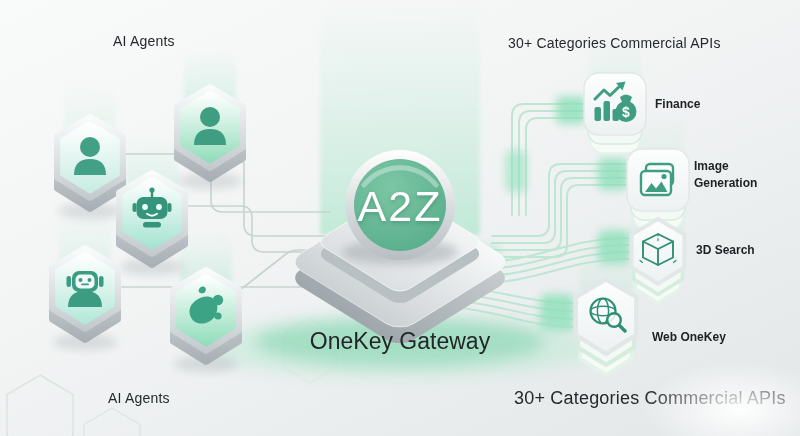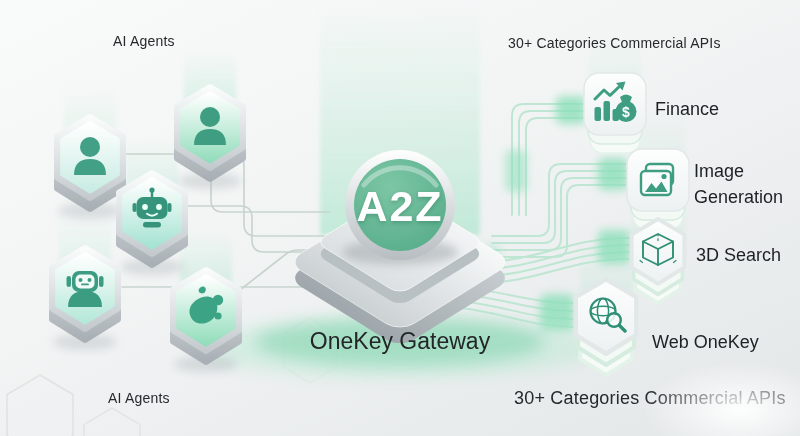--- a/index.html
+++ b/index.html
@@ -4,26 +4,26 @@
 <style>
   html,body{margin:0;padding:0;background:#dfe2e3;}
   .stage{
     position:relative;width:800px;height:436px;overflow:hidden;
     background:linear-gradient(155deg,#f9fafa 0%,#f3f5f5 40%,#e9eced 78%,#e3e7e8 100%);
     font-family:"Liberation Sans",sans-serif;
   }
   .stage svg{position:absolute;left:0;top:0;z-index:1;}
   .lbl{position:absolute;z-index:5;color:#232629;white-space:nowrap;}
   .heading{font-size:14px;font-weight:500;letter-spacing:.2px;color:#26292c;}
-  .cat{font-size:18px;font-weight:400;color:#1e2124;line-height:1.45;}
+  .cat{font-size:12px;font-weight:700;color:#1e2124;line-height:1.45;}
   .cat.wrap{white-space:normal;width:92px;}
   .gateway-label{font-size:23px;font-weight:500;left:400px;top:328px;transform:translateX(-50%);}
   .badge{
     position:absolute;z-index:6;left:400px;top:182px;transform:translateX(-50%);
-    font-size:43px;font-weight:700;letter-spacing:2px;color:#ffffff;
+    font-size:43px;font-weight:400;letter-spacing:2px;color:#ffffff;
     text-shadow:0 2px 4px rgba(10,80,55,.28);
   }
   .watermark{
     position:absolute;z-index:9;right:-20px;bottom:-14px;width:180px;height:90px;
     background:radial-gradient(ellipse at 55% 55%,rgba(255,255,255,.95),rgba(255,255,255,0) 70%);
     pointer-events:none;
   }
 </style>
 </head>
 <body>

